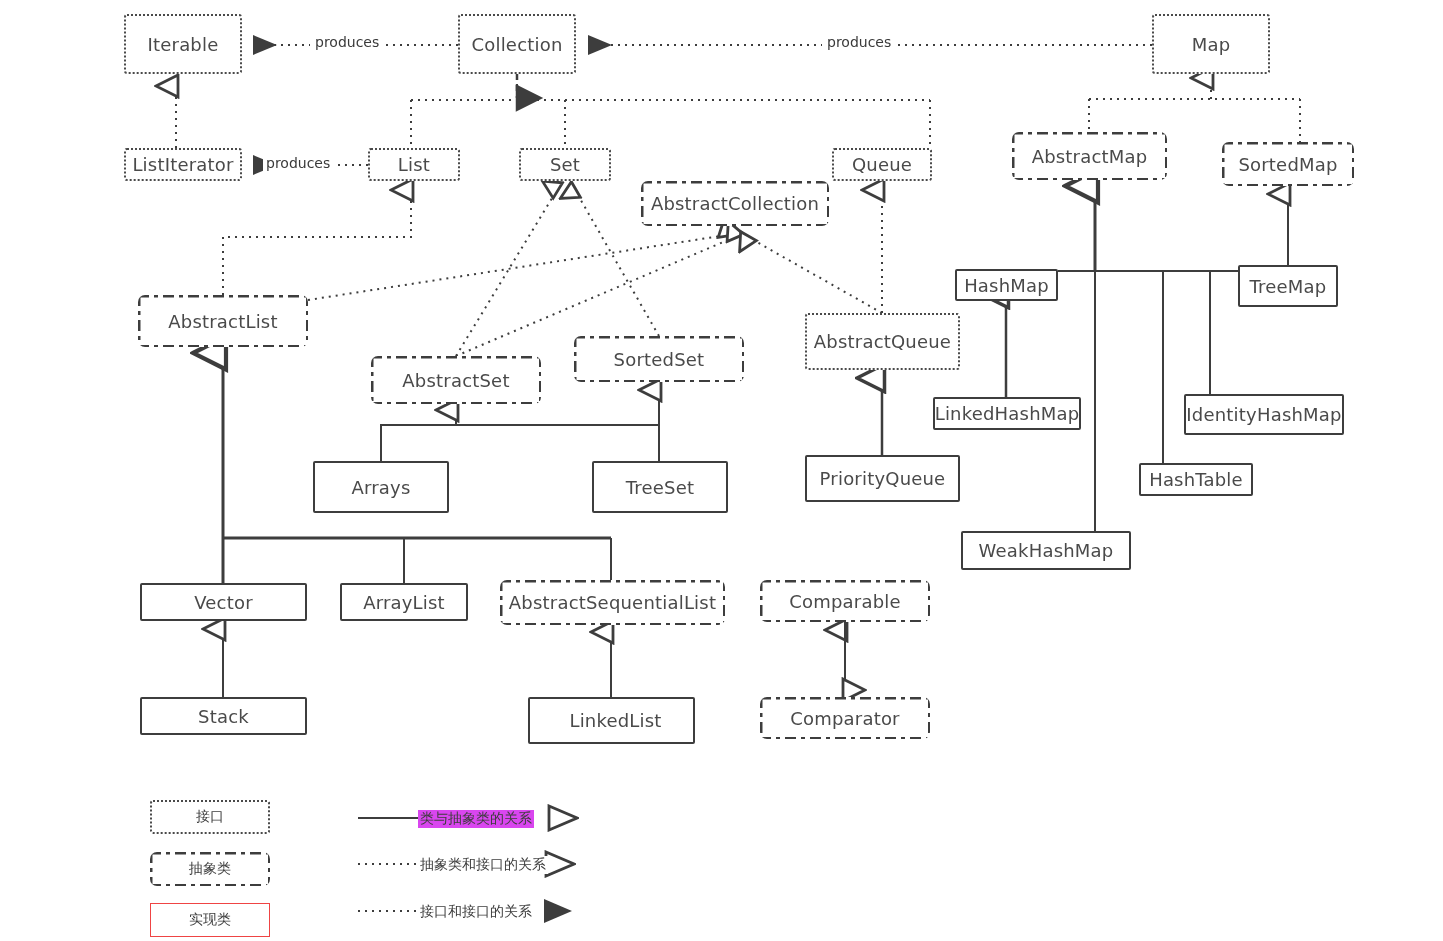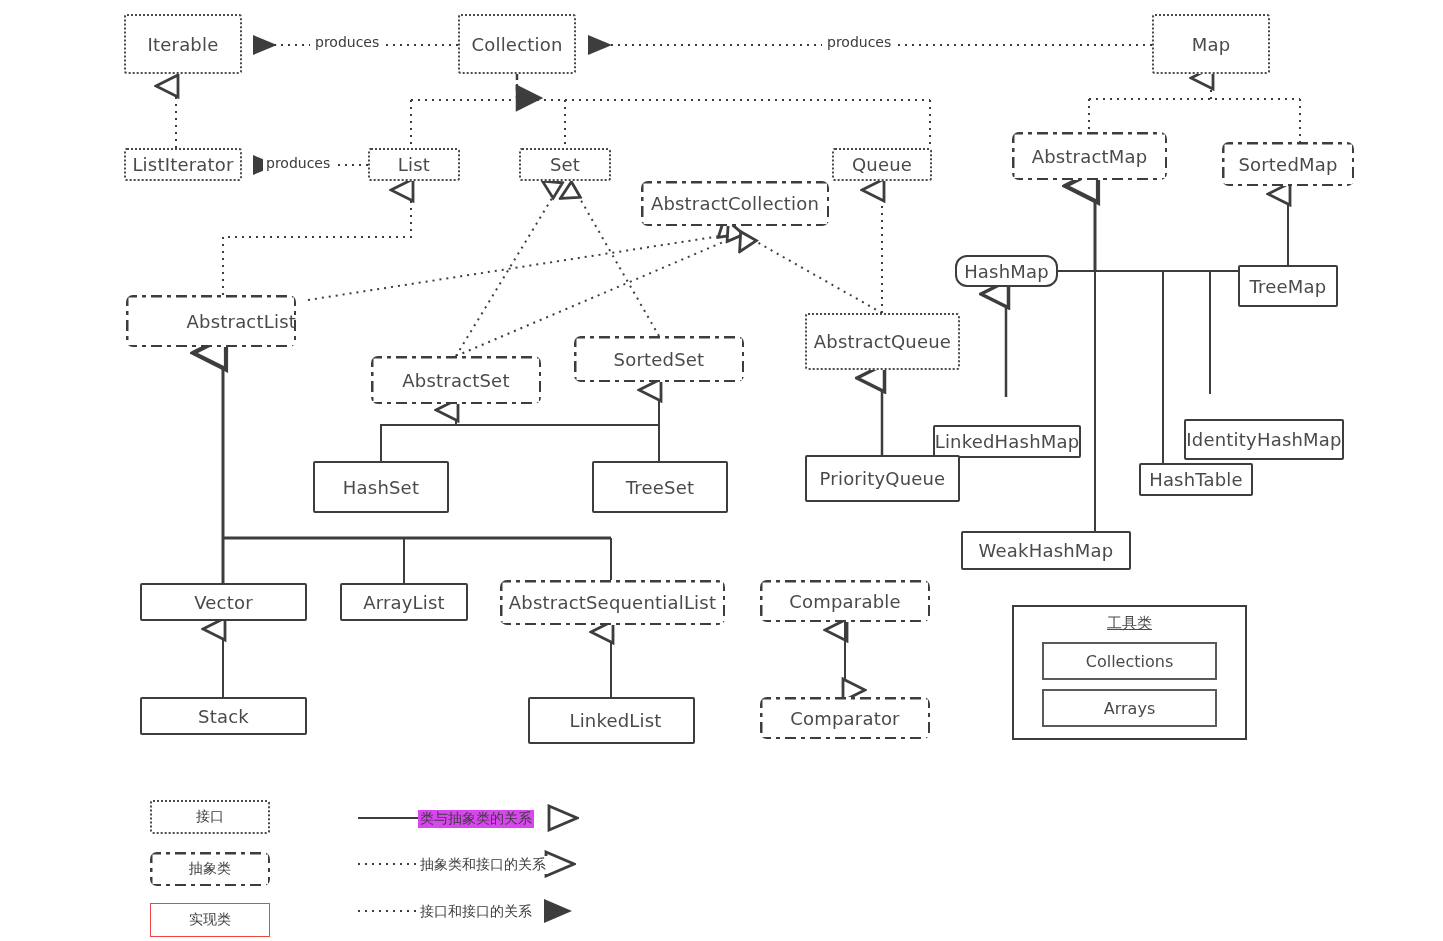--- a/index.html
+++ b/index.html
@@ -150,57 +150,57 @@
       <span>AbstractCollection</span>
   </div>
   <div class="node dashdot" style="left:1012px;top:132px;width:155px;height:48px;">
     <i class="dd"></i>
       <span>AbstractMap</span>
   </div>
   <div class="node dashdot" style="left:1222px;top:142px;width:132px;height:44px;">
     <i class="dd"></i>
       <span>SortedMap</span>
   </div>
-  <div class="node dashdot" style="left:126px;top:295px;width:170px;height:52px;justify-content:flex-end;">
+  <div class="node dashdot" style="left:138px;top:295px;width:170px;height:52px;">
     <i class="dd"></i>
       <span>AbstractList</span>
   </div>
   <div class="node dashdot" style="left:574px;top:336px;width:170px;height:46px;">
     <i class="dd"></i>
       <span>SortedSet</span>
   </div>
   <div class="node dashdot" style="left:371px;top:356px;width:170px;height:48px;">
     <i class="dd"></i>
       <span>AbstractSet</span>
   </div>
   <div class="node iface" style="left:805px;top:313px;width:155px;height:57px;">
     <span>AbstractQueue</span>
   </div>
 
-  <div class="node impl" style="left:955px;top:255px;width:103px;height:32px;border-radius:12px;">
+  <div class="node impl" style="left:955px;top:269px;width:103px;height:32px;">
     <span>HashMap</span>
   </div>
   <div class="node impl" style="left:1238px;top:265px;width:100px;height:42px;">
     <span>TreeMap</span>
   </div>
-  <div class="node impl" style="left:933px;top:397px;width:148px;height:33px;margin-top:28px;">
+  <div class="node impl" style="left:933px;top:397px;width:148px;height:33px;">
     <span>LinkedHashMap</span>
   </div>
-  <div class="node impl" style="left:1184px;top:394px;width:160px;height:41px;margin-top:25px;">
+  <div class="node impl" style="left:1184px;top:394px;width:160px;height:41px;">
     <span>IdentityHashMap</span>
   </div>
   <div class="node impl" style="left:1139px;top:463px;width:114px;height:33px;">
     <span>HashTable</span>
   </div>
   <div class="node impl" style="left:961px;top:531px;width:170px;height:39px;justify-content:center;">
     <span>WeakHashMap</span>
   </div>
 
   <div class="node impl" style="left:313px;top:461px;width:136px;height:52px;">
-    <span>HashSet</span>
+    <span>Arrays</span>
   </div>
   <div class="node impl" style="left:592px;top:461px;width:136px;height:52px;">
     <span>TreeSet</span>
   </div>
   <div class="node impl" style="left:805px;top:455px;width:155px;height:47px;">
     <span>PriorityQueue</span>
   </div>
 
   <div class="node impl" style="left:140px;top:583px;width:167px;height:38px;">
     <span>Vector</span>
@@ -224,25 +224,20 @@
     <span>Stack</span>
   </div>
   <div class="node impl" style="left:528px;top:697px;width:167px;height:47px;padding-left:8px;">
     <span>LinkedList</span>
   </div>
 
   <div style="position:absolute;left:310px;top:34px;background:#fff;padding:0 5px;font-size:14px;z-index:4;">produces</div>
   <div style="position:absolute;left:822px;top:34px;background:#fff;padding:0 5px;font-size:14px;z-index:4;">produces</div>
   <div style="position:absolute;left:263px;top:155px;background:#fff;padding:0 3px;font-size:14px;z-index:4;">produces</div>
 
-  <div id="utilbox" style="left:1012px;top:605px;width:235px;height:135px;">
-    <div class="title">工具类</div>
-    <div class="ubox">Collections</div>
-    <div class="ubox">Arrays</div>
-  </div>
 
   <div id="legend">
     <svg class="lgwires" viewBox="0 0 700 161" xmlns="http://www.w3.org/2000/svg">
       <defs>
         <marker id="lgHollow" markerWidth="16" markerHeight="14" refX="14" refY="7" orient="auto">
           <path d="M1 1 L15 7 L1 13 Z" fill="#fff" stroke="#3d3d3d" stroke-width="1.4"></path>
         </marker>
         <marker id="lgFilled" markerWidth="16" markerHeight="14" refX="14" refY="7" orient="auto">
           <path d="M1 1 L15 7 L1 13 Z" fill="#3d3d3d"></path>
         </marker>

